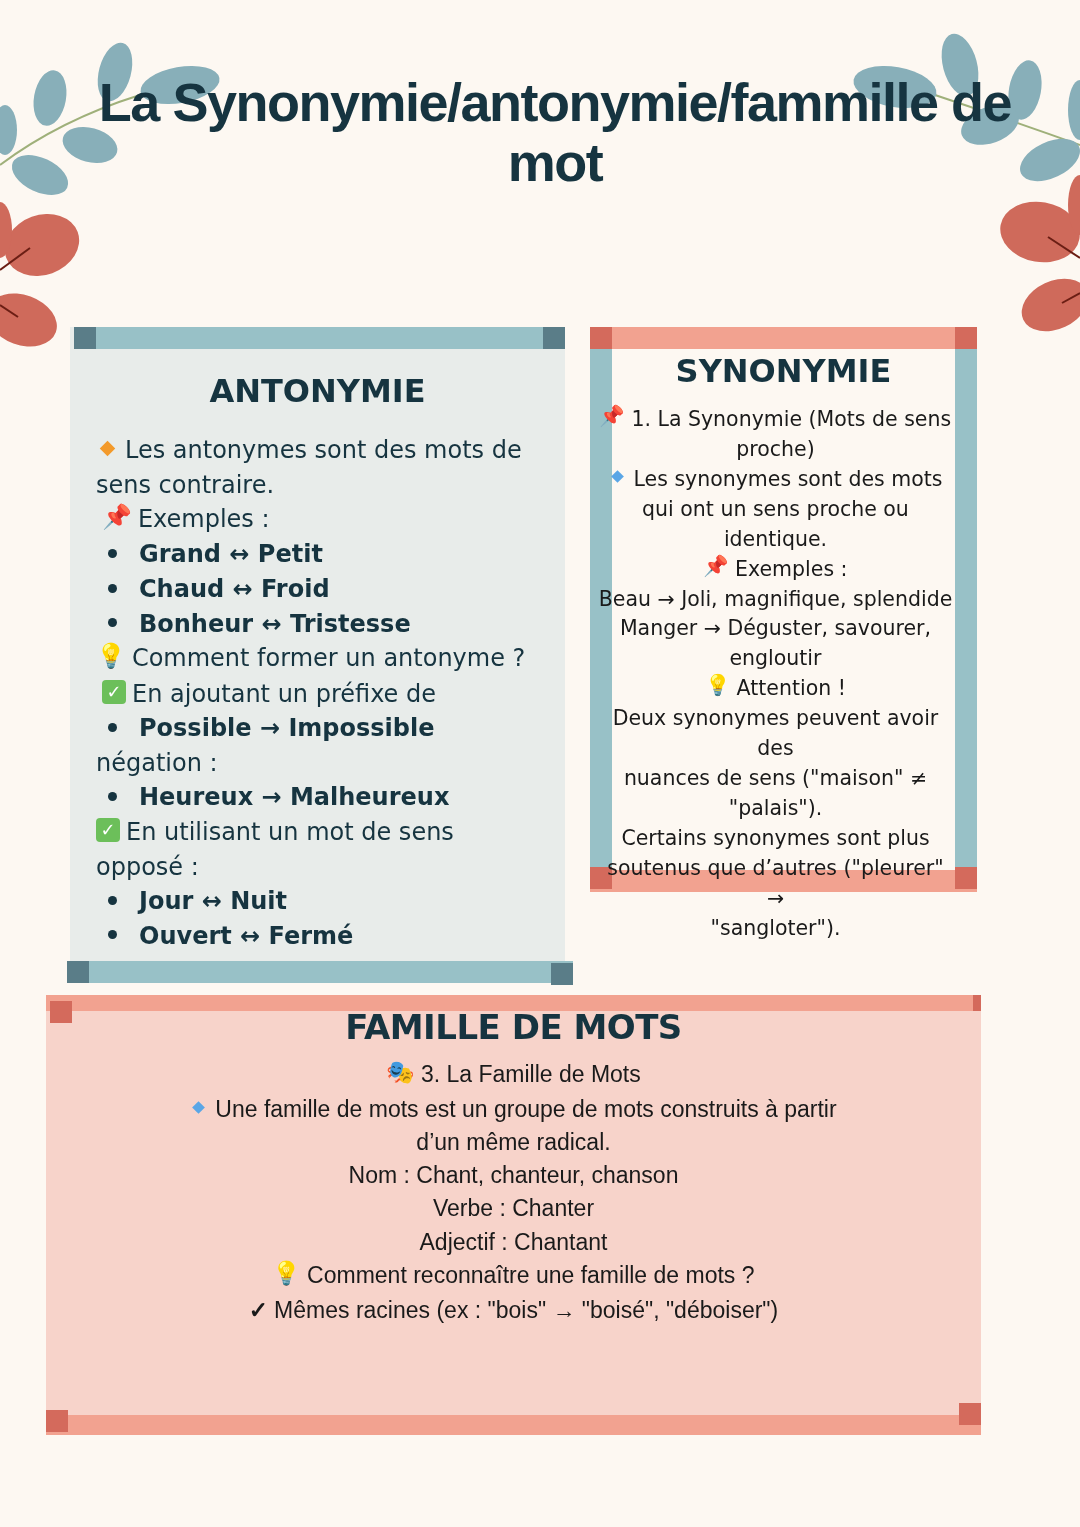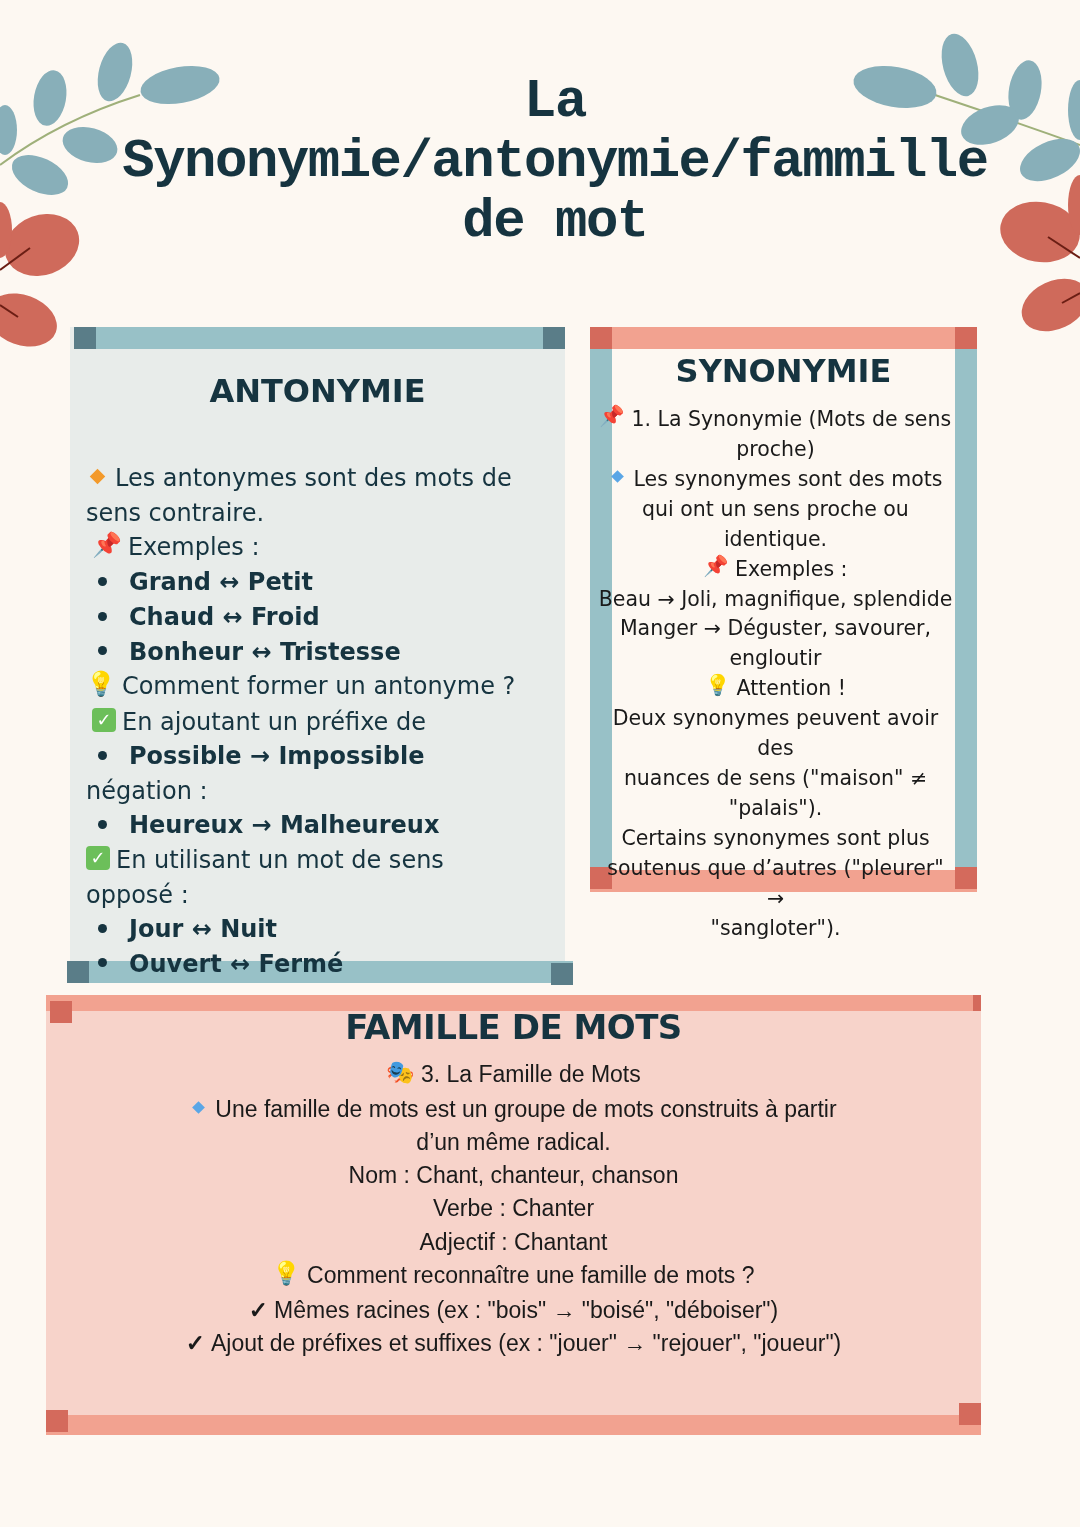--- a/index.html
+++ b/index.html
@@ -3,35 +3,35 @@
 <meta charset="utf-8">
 <style>
   * { box-sizing: border-box; margin: 0; padding: 0; }
   html, body { width: 1080px; height: 1527px; background: #fdf8f2; overflow: hidden; }
   body { position: relative; font-family: "DejaVu Sans", sans-serif; color: #1c3a45; }
 
   .leaves { position: absolute; inset: 0; pointer-events: none; }
 
   .title {
     position: absolute; left: 90px; top: 72px; width: 930px;
-    font-family: Liberation Mono, monospace; font-size: 54px; line-height: 60px;
+    font-family: Liberation Sans, sans-serif; font-size: 54px; line-height: 60px;
     color: #163440; text-align: center; letter-spacing: -1.5px; z-index: 2;
   }
 
   
   .card-anto { position: absolute; left: 70px; top: 327px; width: 495px; height: 650px; background: #e8ecea; }
   .card-anto .bar { position: absolute; left: 4px; right: 0; height: 22px; background: #98c1c7; }
   .card-anto .bar.top { top: 0; }
   .card-anto .bar.bot { top: 634px; left: -3px; right: -8px; }
   .sq { position: absolute; width: 22px; height: 22px; }
   .sq.teal { background: #5a7d88; }
   .sq.red { background: #d46a5c; }
 
   .anto-title { position: absolute; left: 0; right: 0; top: 45px; text-align: center; font-size: 32px; color: #163440; }
-  .anto-body { position: absolute; left: 16px; right: 20px; top: 106px; font-size: 24px; line-height: 34.6px; color: #163440; margin-top: 28px; }
+  .anto-body { position: absolute; left: 26px; right: 20px; top: 106px; font-size: 24px; line-height: 34.6px; color: #163440; }
   .anto-body .line { white-space: nowrap; }
   .anto-body .bullet { padding-left: 12px; font-weight: bold; }
   .anto-body .dot { display: inline-block; width: 9px; height: 9px; border-radius: 50%; background: #163440; margin-right: 22px; vertical-align: middle; position: relative; top: -2px; }
 
   
   .card-syn { position: absolute; left: 590px; top: 327px; width: 387px; height: 563px; background: #fdf8f2; }
   .card-syn .side { position: absolute; top: 0; bottom: 0; width: 22px; background: #98c1c7; }
   .card-syn .bar { position: absolute; left: 0; right: 0; height: 22px; background: #f2a290; }
   .syn-title { position: absolute; left: 0; right: 0; top: 25px; text-align: center; font-size: 32px; color: #163440; }
   .syn-body { position: absolute; left: 8px; right: 24px; top: 78px; text-align: center; font-size: 20.5px; line-height: 29.9px; color: #1a1a1a; }
@@ -160,15 +160,14 @@
   <h2 class="fam-title">FAMILLE DE MOTS</h2>
   <div class="fam-body">
     <div><span class="emoji">🎭</span><span>3. La Famille de Mots</span></div>
     <div><span class="emoji diamond-blue"></span><span>Une famille de mots est un groupe de mots construits à partir</span></div>
     <div>d’un même radical.</div>
     <div>Nom : Chant, chanteur, chanson</div>
     <div>Verbe : Chanter</div>
     <div>Adjectif : Chantant</div>
     <div><span class="emoji">💡</span><span>Comment reconnaître une famille de mots ?</span></div>
     <div><span style="font-weight:bold;margin-right:6px;">✓</span><span>Mêmes racines (ex : "bois" → "boisé", "déboiser")</span></div>
-    <div><span style="font-weight:bold;margin-right:6px;">✓</span><span>Ajout de préfixes et suffixes (ex : "jouer" → "rejouer", "joueur")</span></div>
   </div>
 </section>
 
 </body></html>

